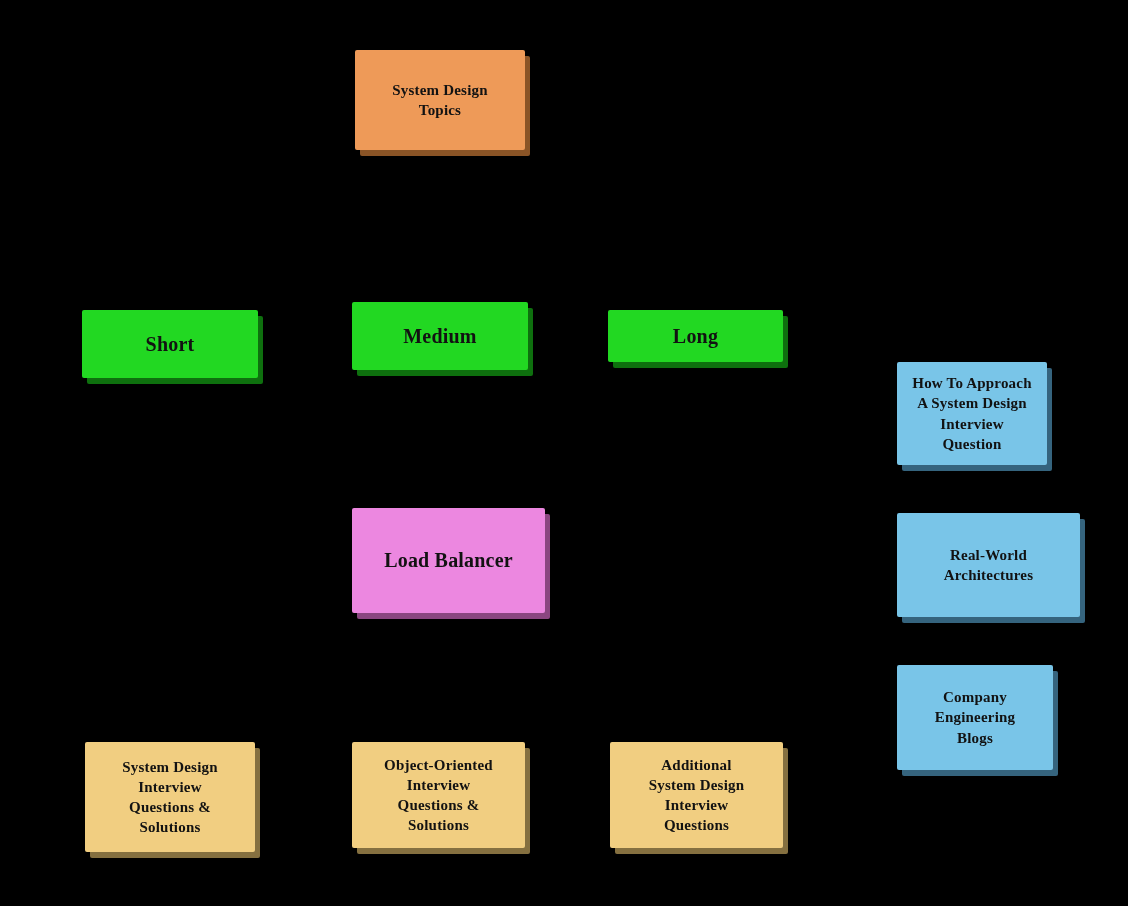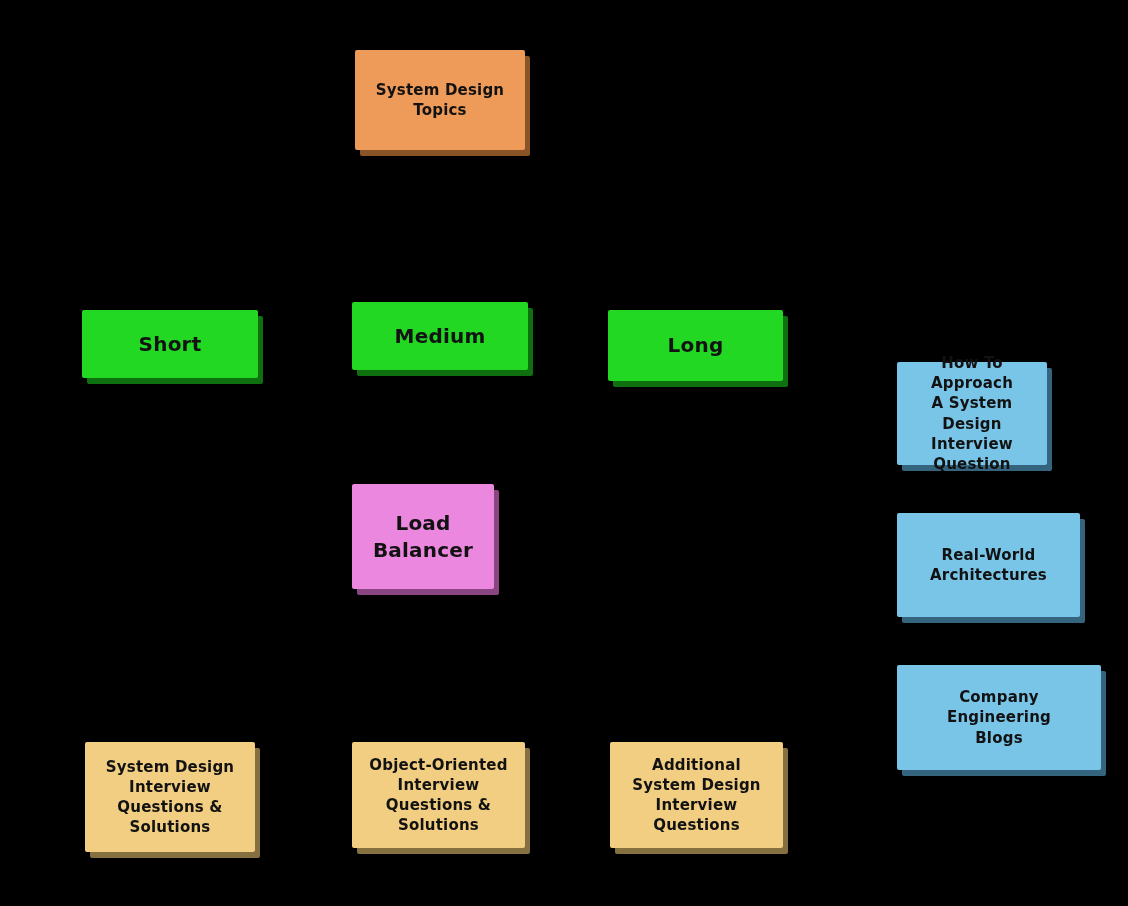--- a/index.html
+++ b/index.html
@@ -25,40 +25,41 @@
     align-items: center;
     justify-content: center;
     box-sizing: border-box;
     padding: 6px 8px;
     background: var(--bg, #cccccc);
     box-shadow: 5px 6px 0 var(--shadow, #333333);
     border-radius: 2px;
     color: #121212;
     font-weight: bold;
     text-align: center;
+    font-family: Liberation Serif, serif;
   }
   .node .label {
     white-space: pre-line;
     font-size: 15px;
     line-height: 1.35;
     letter-spacing: 0.2px;
   }
   .node.single .label {
     font-size: 20px;
   }
 
   
   .n-system-design-topics { left: 355px; top: 50px;  width: 170px; height: 100px; }
   .n-short                { left: 82px;  top: 310px; width: 176px; height: 68px;  }
   .n-medium               { left: 352px; top: 302px; width: 176px; height: 68px;  }
-  .n-long                 { left: 608px; top: 310px; width: 175px; height: 71px;  }
-  .n-load-balancer        { left: 352px; top: 484px; width: 142px; height: 105px; }
+  .n-long                 { left: 608px; top: 310px; width: 175px; height: 52px;  }
+  .n-load-balancer        { left: 352px; top: 508px; width: 193px; height: 105px; }
   .n-how-to-approach      { left: 897px; top: 362px; width: 150px; height: 103px; }
   .n-real-world           { left: 897px; top: 513px; width: 183px; height: 104px; }
-  .n-company-blogs        { left: 897px; top: 665px; width: 204px; height: 105px; }
+  .n-company-blogs        { left: 897px; top: 665px; width: 156px; height: 105px; }
   .n-sdi-questions        { left: 85px;  top: 742px; width: 170px; height: 110px; }
   .n-oo-questions         { left: 352px; top: 742px; width: 173px; height: 106px; }
   .n-additional-questions { left: 610px; top: 742px; width: 173px; height: 106px; }
 </style>
 </head>
 <body>
 
 <div class="canvas" style="--canvas-bg: #000000;">
 
   <div class="node n-system-design-topics" style="--bg: #EE9A58; --shadow: #8A5426;">

